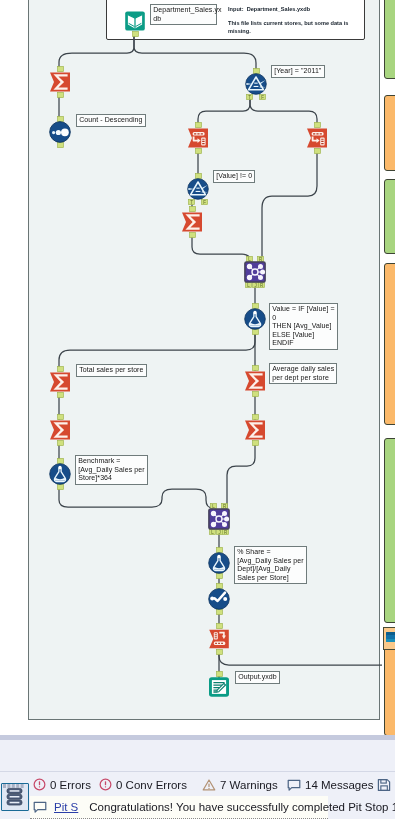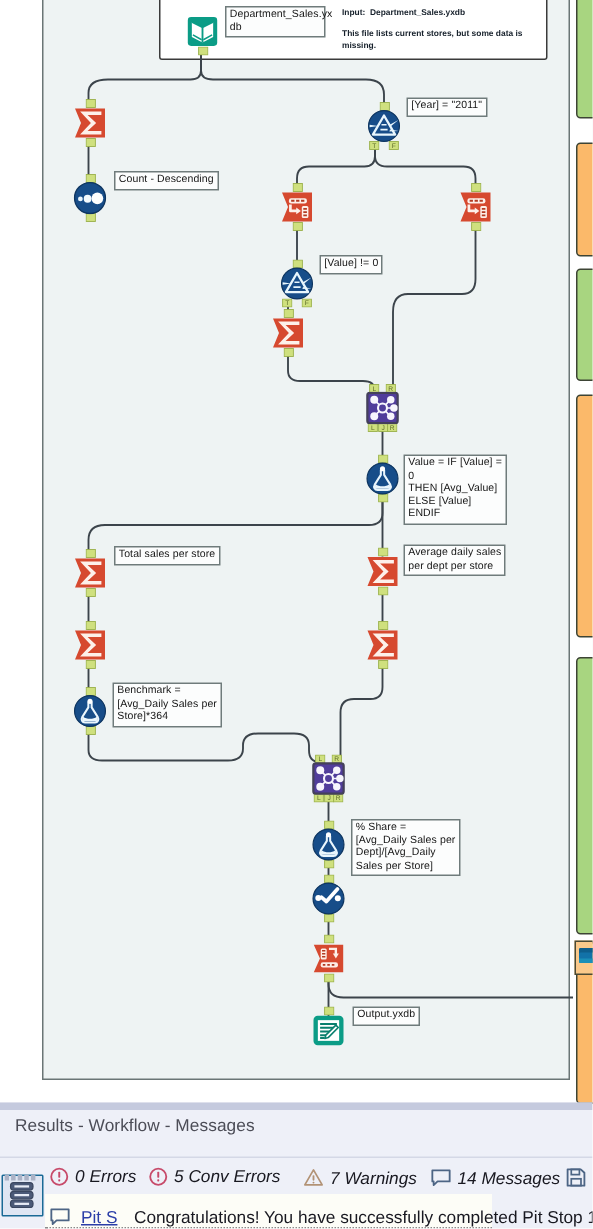--- a/index.html
+++ b/index.html
@@ -23,24 +23,24 @@
         letter-spacing:0.08px;font-family:"Liberation Sans",sans-serif;}
   .note{position:absolute;font-size:5.6px;line-height:7.6px;color:#16202b;white-space:pre;
         font-family:"Liberation Sans",sans-serif;font-weight:bold;}
 
   
   #results{position:absolute;left:0;top:735px;width:395px;height:84px;background:#eef0f8;}
   .hbar{position:absolute;left:0;top:0;width:395px;height:5px;background:#c5cade;}
   .res-title{position:absolute;left:10px;top:10px;font-size:11.5px;color:#4c4d57;letter-spacing:0.05px;}
   .res-sep{position:absolute;left:0;top:36px;width:395px;height:1px;background:#d4d8e6;}
   .tabdots{position:absolute;left:3px;top:40px;width:24px;height:5px;z-index:6;}
-  .res-item{position:absolute;top:43px;display:flex;align-items:flex-end;gap:4px;
-            font-size:11.5px;color:#181820;white-space:nowrap;font-style:italic;}
+  .res-item{position:absolute;top:43px;display:flex;align-items:center;gap:4px;
+            font-size:11.5px;color:#181820;white-space:nowrap;}
   .msgrow{position:absolute;left:30px;top:61px;width:298px;height:23px;background:#fdfdf7;
-          display:flex;align-items:flex-end;font-size:11.5px;color:#181820;
+          display:flex;align-items:center;font-size:11.5px;color:#181820;
           border-bottom:1.4px dotted #8a8a8a;box-sizing:border-box;}
   .msg-link{margin-left:7px;color:#2b3ea8;text-decoration:underline;white-space:nowrap;}
   .msg-text{margin-left:11px;white-space:nowrap;}
   .gridbtn{position:absolute;left:1px;top:48px;width:28px;height:28px;box-sizing:border-box;
            border:1.6px solid #1a6a96;background:#dfe6f3;border-radius:1px;z-index:5;}
 </style>
 </head>
 <body>
 
 <div id="app">
@@ -568,21 +568,20 @@
       <div class="rcbox" style="position: absolute; left: 384px; top: 438px; width: 16px; height: 185px; background: rgb(168, 213, 128); border: 1.6px solid rgb(61, 68, 53); border-radius: 3px; box-sizing: border-box;"></div>
       <div class="rcbox" style="position: absolute; left: 384px; top: 628px; width: 16px; height: 108px; background: rgb(251, 185, 106); border: 1.6px solid rgb(61, 68, 53); border-radius: 3px; box-sizing: border-box;">
         <div style="position:absolute;left:-1.6px;top:-1.6px;width:16px;height:23px;border:1.6px solid #4a4a35;box-sizing:border-box;background:#fbc98a;">
           <div style="position:absolute;left:2px;top:3.5px;width:13px;height:10px;background:#1272a8;border-radius:1px;box-shadow:inset 0 3px 0 #0e5e8c, inset 0 -3px 0 #1a8fb8;"></div>
         </div>
       </div>
     </div>
 
   <div id="results">
     <div class="hbar"></div>
-    <div class="res-title">Results - Workflow - Messages</div>
     <div class="res-sep"></div>
 
     <div class="tabdots">
       <svg viewBox="0 0 24 5" width="24" height="5">
         <g fill="#aab2c6">
             <rect x="0" y="0" width="3" height="4"></rect>
             <rect x="4.4" y="0" width="3" height="4"></rect>
         <rect x="8.8" y="0" width="3" height="4"></rect>
             <rect x="13.2" y="0" width="3" height="4"></rect>
         <rect x="17.6" y="0" width="3" height="4"></rect>
@@ -611,21 +610,21 @@
         <rect x="7.2" y="10.1" width="1.6" height="1.7" rx="0.6" fill="#c74a6a"></rect>
       </svg>
       <span>0 Errors</span>
     </div>
     <div class="res-item" style="left:99px;">
       <svg viewBox="0 0 16 16" width="13" height="13">
         <circle cx="8" cy="8" r="6.6" fill="none" stroke="#c74a6a" stroke-width="1.5"></circle>
         <rect x="7.2" y="3.9" width="1.6" height="5" rx="0.6" fill="#c74a6a"></rect>
         <rect x="7.2" y="10.1" width="1.6" height="1.7" rx="0.6" fill="#c74a6a"></rect>
       </svg>
-      <span>5 Conv Errors</span>
+      <span>0 Conv Errors</span>
     </div>
     <div class="res-item" style="left:202px;">
       <svg viewBox="0 0 16 16" width="14" height="14">
         <path d="M8,2.2 L14.6,13.6 L1.4,13.6 Z" fill="none" stroke="#b29275" stroke-width="1.3" stroke-linejoin="round"></path>
         <rect x="7.3" y="6.2" width="1.4" height="4.2" rx="0.6" fill="#b29275"></rect>
         <rect x="7.3" y="11.2" width="1.4" height="1.4" rx="0.6" fill="#b29275"></rect>
       </svg>
       <span>7 Warnings</span>
     </div>
     <div class="res-item" style="left:287px;">

